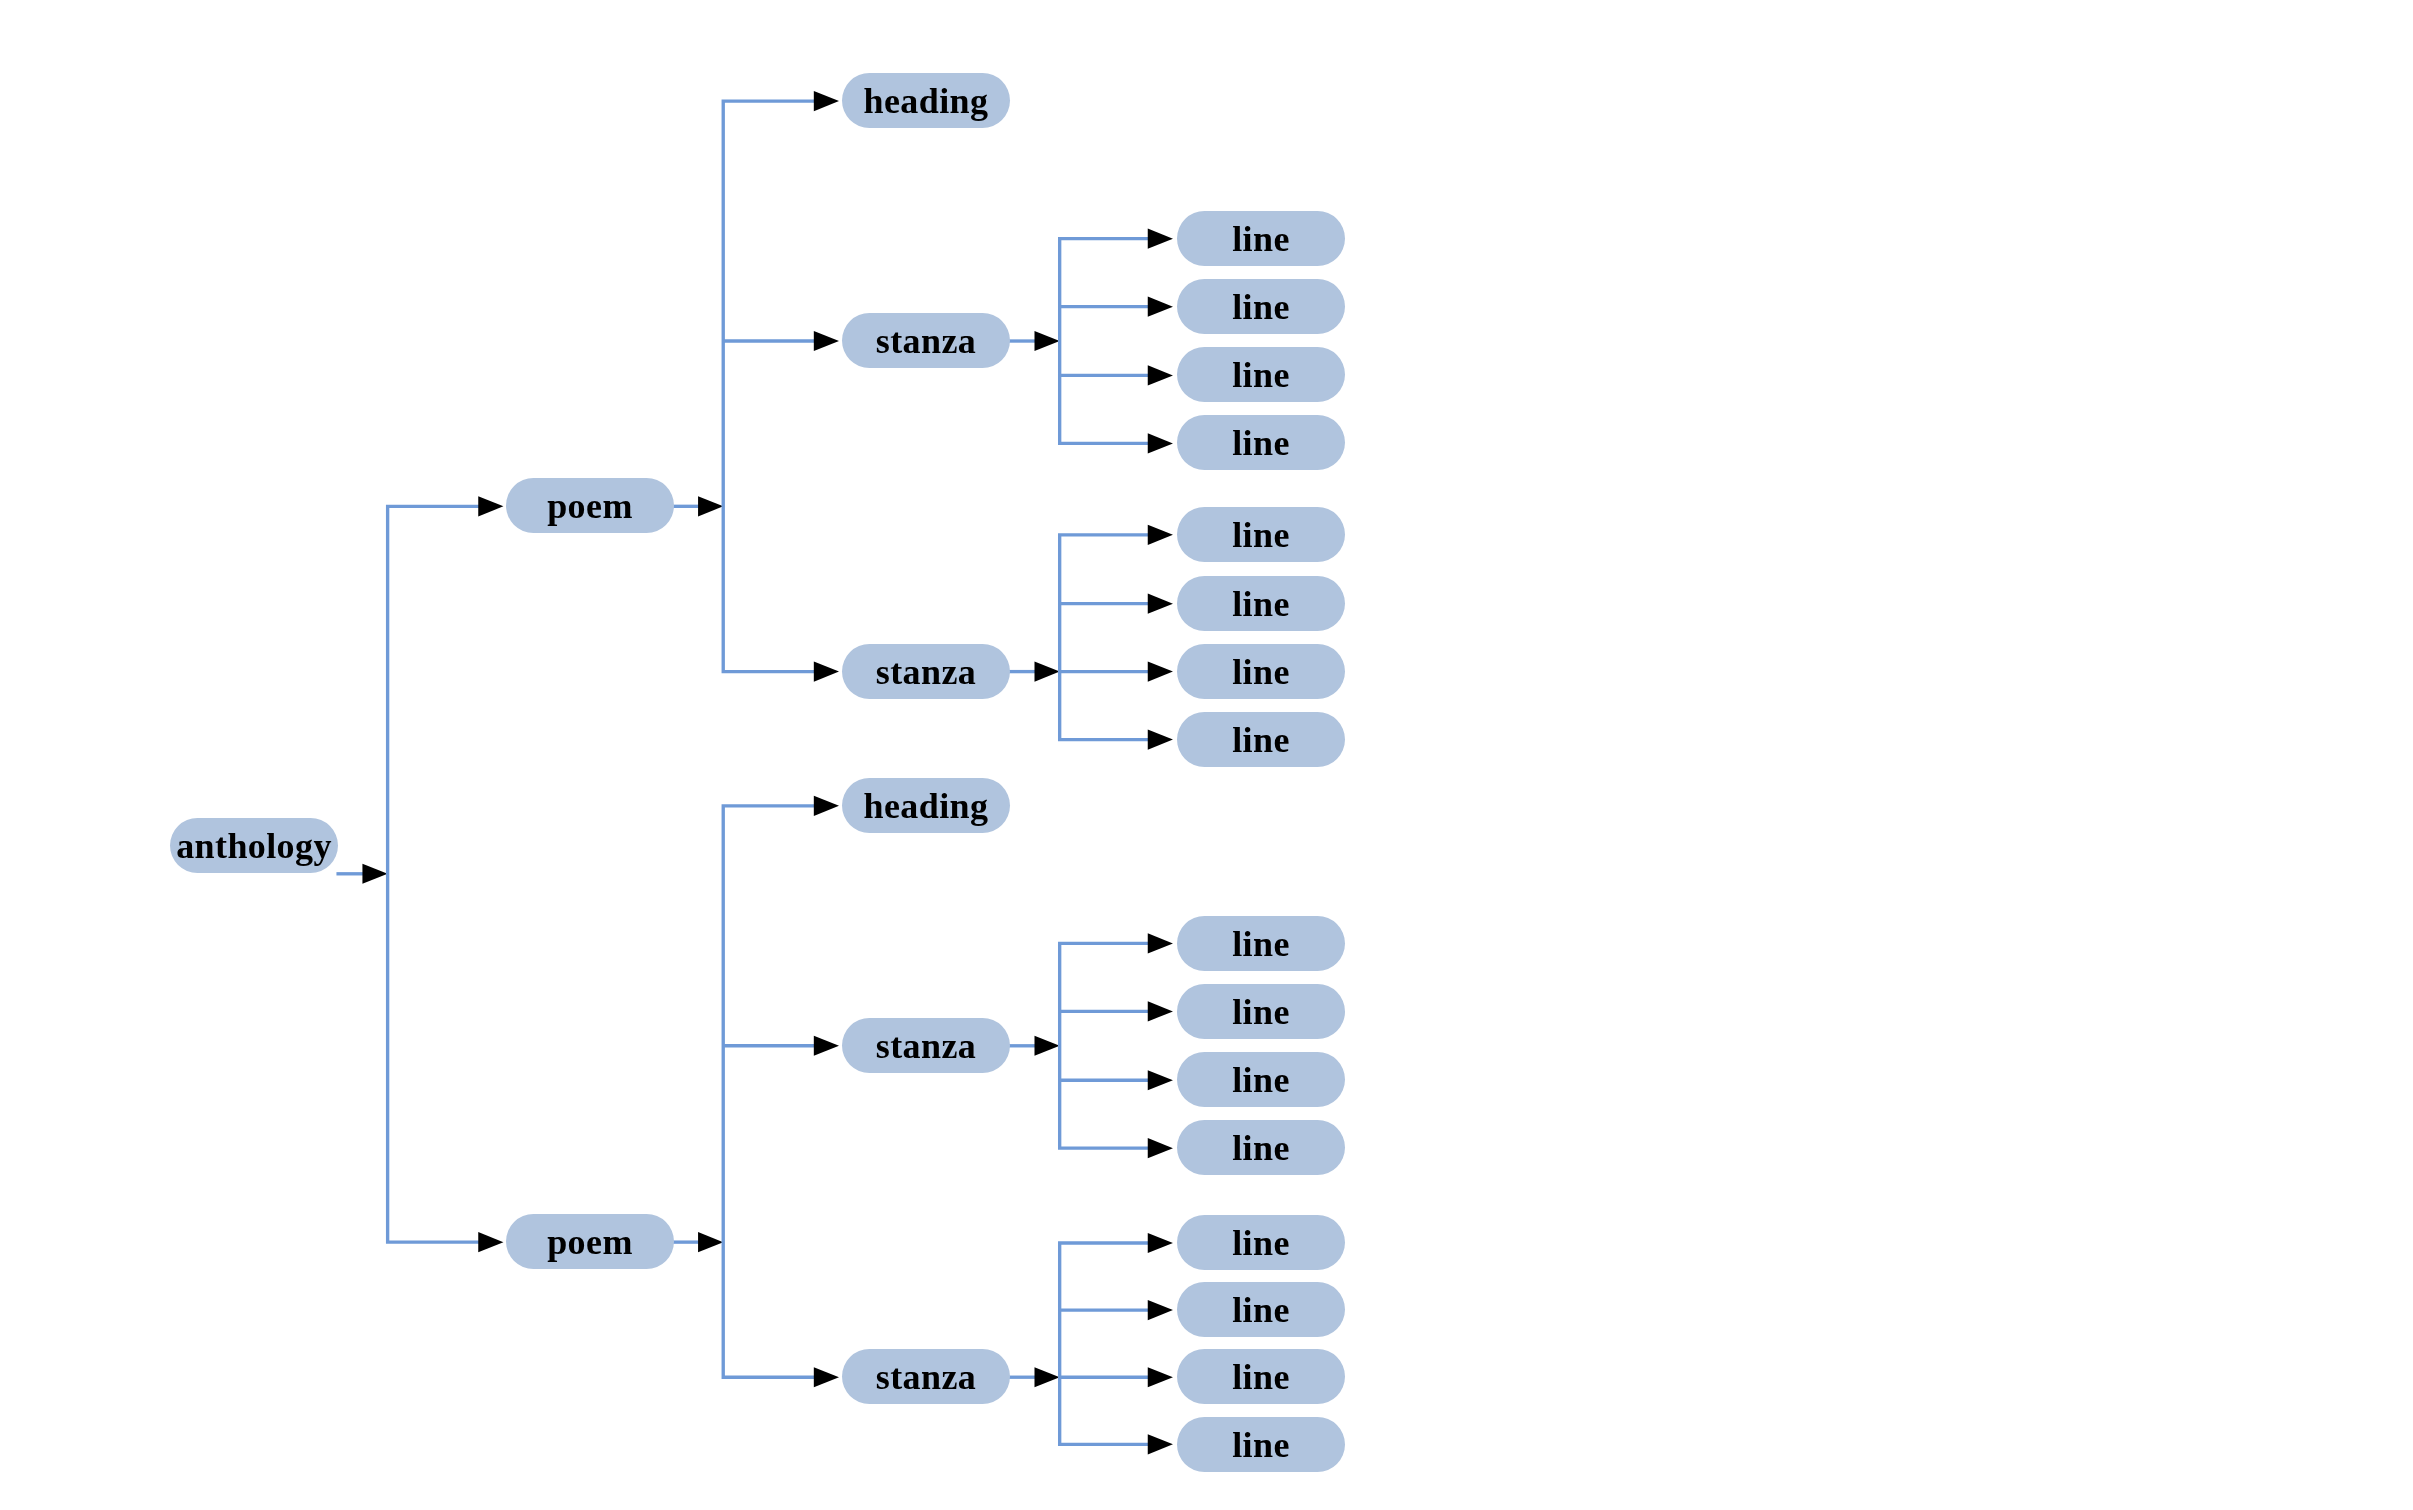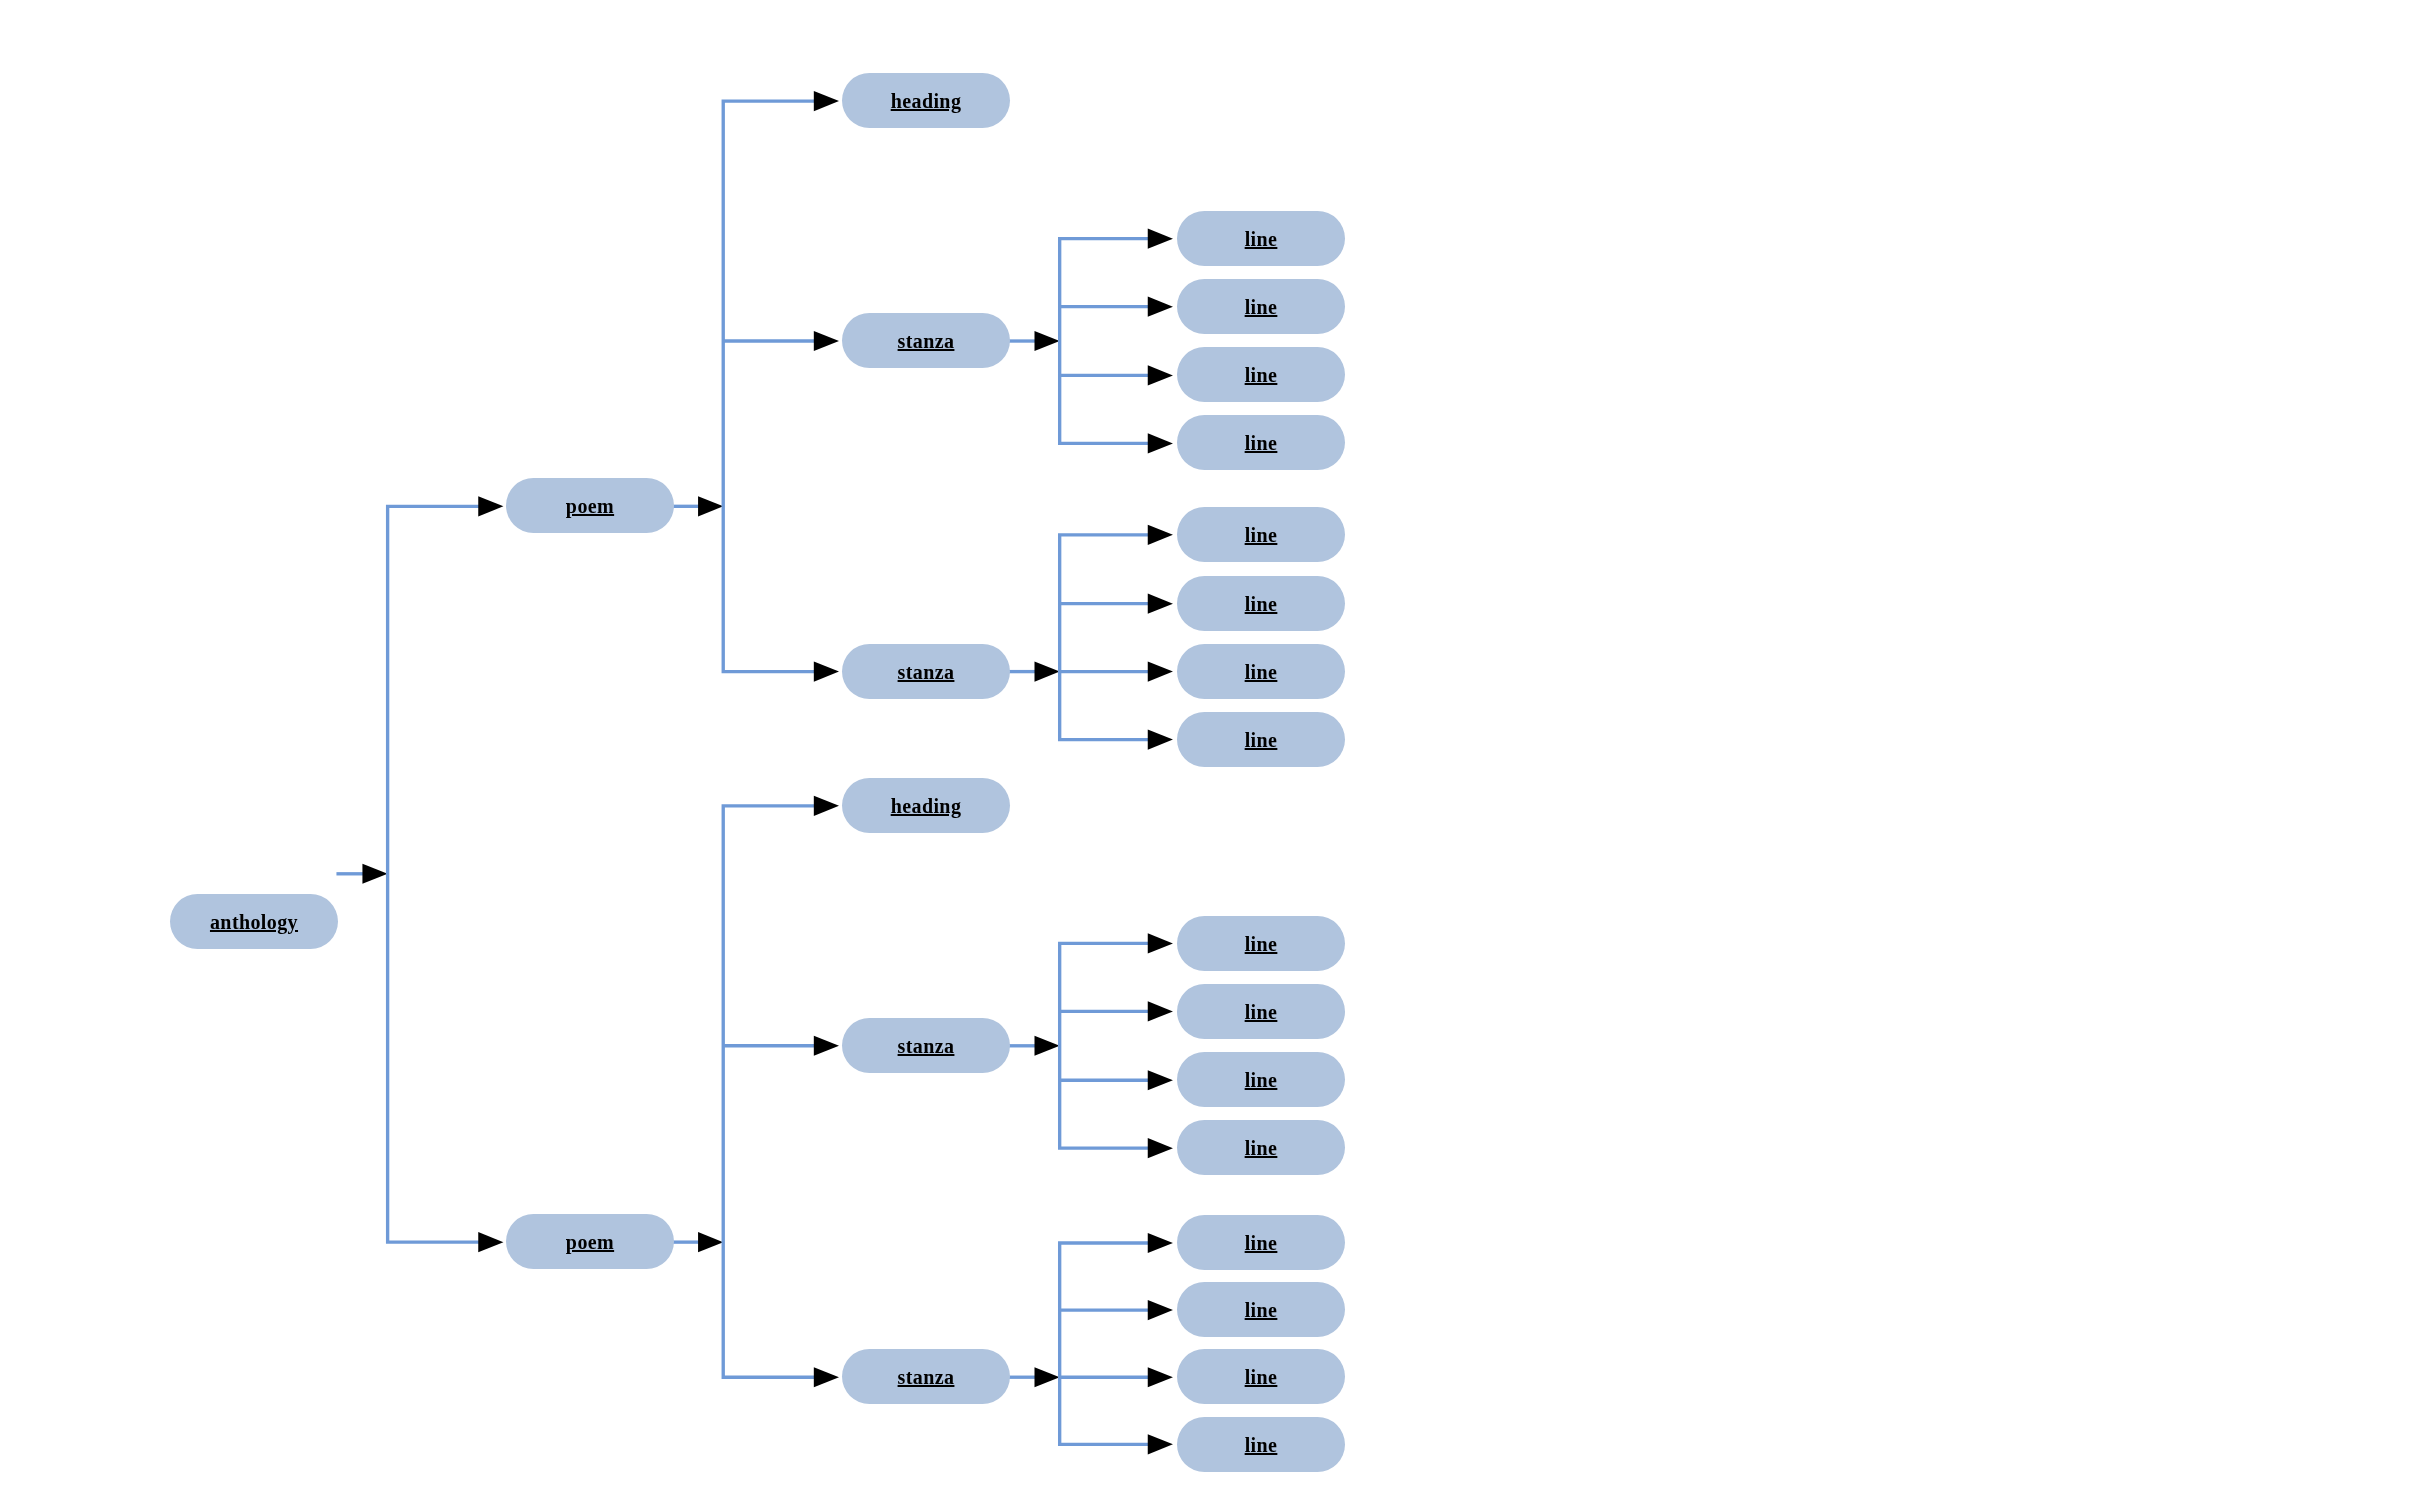--- a/index.html
+++ b/index.html
@@ -3,22 +3,22 @@
 <meta charset="utf-8">
 <style>
   html,body{margin:0;padding:0;background:var(--background,#ffffff);}
   .canvas{position:relative;width:2413px;height:1511px;overflow:hidden;
           font-family:"Liberation Serif","DejaVu Serif",serif;background:var(--background,#ffffff);}
   svg.edge-layer{position:absolute;left:0;top:0;width:2413px;height:1511px;}
   .e{stroke:var(--edge-line,#6f9ad7);stroke-width:4;fill:none;stroke-linecap:square;}
   .a{fill:var(--arrowhead,#000000);stroke:none;}
   .pill{position:absolute;width:168px;height:55px;border-radius:28px;
         background:var(--node-fill,#b0c4de);display:flex;align-items:center;justify-content:center;}
-  .pill span{font-weight:bold;font-size:20px;line-height:1;color:var(--label-text,#000000);
-             letter-spacing:0.4px;white-space:nowrap;text-decoration:underline;}
+  .pill span{font-weight:bold;font-size:36px;line-height:1;color:var(--label-text,#000000);
+             letter-spacing:0.4px;white-space:nowrap;}
 </style>
 </head>
 <body>
 
 <div class="canvas">
 
   <svg class="edge-layer" viewBox="0 0 2876 1800">
     <g>
       <path class="e" d="M403 1041 H432"></path>
       <polygon class="a" points="462,1041 432,1029 432,1053"></polygon>
@@ -79,21 +79,21 @@
       <path class="e" d="M1203 1641 H1233"></path>
       <polygon class="a" points="1263,1641 1233,1629 1233,1653"></polygon>
       <path class="e" d="M1263 1481 V1721 M1263 1481 H1368 M1263 1561 H1368 M1263 1641 H1368 M1263 1721 H1368"></path>
       <polygon class="a" points="1398,1481 1368,1469 1368,1493"></polygon>
       <polygon class="a" points="1398,1561 1368,1549 1368,1573"></polygon>
       <polygon class="a" points="1398,1641 1368,1629 1368,1653"></polygon>
       <polygon class="a" points="1398,1721 1368,1709 1368,1733"></polygon>
     </g>
   </svg>
 
-  <div class="pill" style="left:170px;top:894px">
+  <div class="pill" style="left:170px;top:818px">
       <span>anthology</span>
     </div>
 
   <div class="pill" style="left:506px;top:478px">
       <span>poem</span>
     </div>
   <div class="pill" style="left:506px;top:1214px">
       <span>poem</span>
     </div>
 

